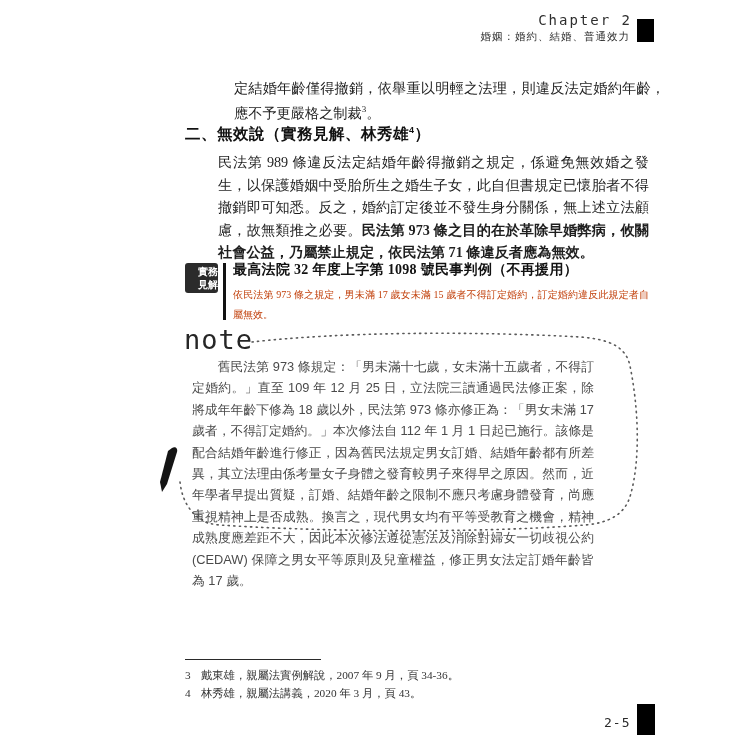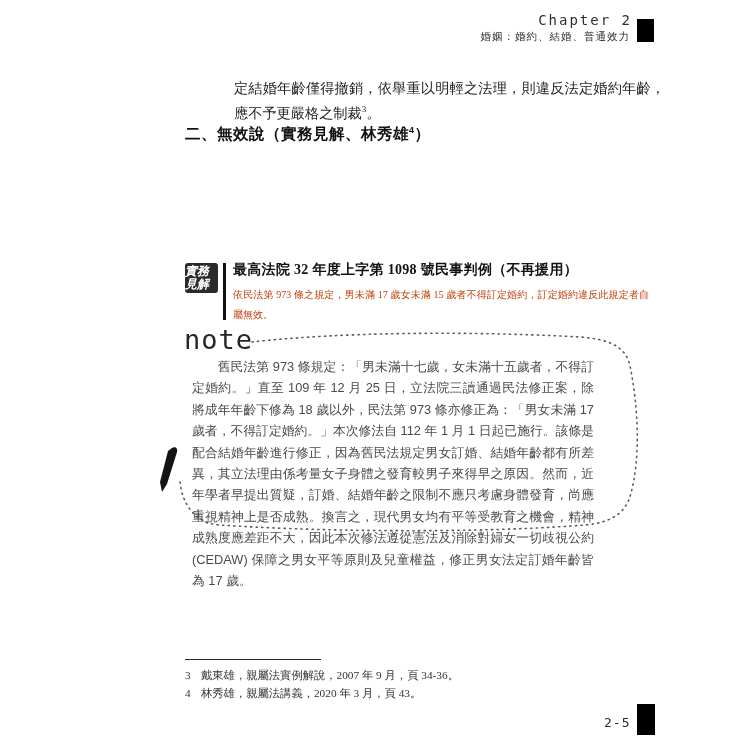--- a/index.html
+++ b/index.html
@@ -25,21 +25,21 @@
 
   
   .para { position: absolute; left: 218px; top: 151px; width: 431px; font-size: 14.2px;
           line-height: 22.6px; text-align: justify; color: #1f1f1f; }
   .para .bold { font-weight: bold; }
 
   
   .practice { position: absolute; left: 185px; top: 261px; width: 464px; }
   .badge { position: absolute; left: 0; top: 2px; width: 33px; height: 30px; background: #2b2b2b;
            border-radius: 3px; color: #fff; font-family: "Liberation Sans", sans-serif;
-           font-size: 12px; line-height: 13px; text-align: left; padding-top: 2px; font-weight: bold; font-style: italic; }
+           font-size: 10px; line-height: 13px; text-align: right; padding-top: 2px; font-weight: bold; }
   .vbar { position: absolute; left: 38px; top: 2px; width: 3px; height: 57px; background: #111; }
   .practice-content { position: absolute; left: 48px; top: 0; width: 416px; }
   .practice-title { font-weight: bold; font-size: 14px; color: #111; letter-spacing: 0.3px; }
   .practice-body { margin-top: 6px; font-size: 10px; color: #c2410c; line-height: 19.5px; text-align: justify; }
 
   
   .note-label { position: absolute; left: 184px; top: 324px; font-family: "DejaVu Sans Mono", monospace;
                 font-size: 27px; letter-spacing: 1px; color: #262626; }
   .note-body { position: absolute; left: 192px; top: 356px; width: 402px; font-family: "Liberation Sans", sans-serif;
                font-size: 12.8px; color: #4a4a4a; line-height: 21.4px; text-align: justify; text-indent: 2em; }
@@ -65,20 +65,21 @@
 <div class="page">
 
   <div class="chapter">Chapter 2</div>
   <div class="subtitle">婚姻：婚約、結婚、普通效力</div>
   <div class="sq-top"></div>
 
   <p class="intro"><span>定結婚年齡僅得撤銷，依舉重以明輕之法理，則違反法定婚約年齡，應不予更嚴格之制裁</span><sup>3</sup><span>。</span></p>
 
   <h2 class="heading"><span>二、無效說（實務見解、林秀雄</span><sup>4</sup><span>）</span></h2>
 
+  <p class="para"><span>民法第 989 條違反法定結婚年齡得撤銷之規定，係避免無效婚之發生，以保護婚姻中受胎所生之婚生子女，此自但書規定已懷胎者不得撤銷即可知悉。反之，婚約訂定後並不發生身分關係，無上述立法顧慮，故無類推之必要。</span><span class="bold">民法第 973 條之目的在於革除早婚弊病，攸關社會公益，乃屬禁止規定，依民法第 71 條違反者應為無效。</span></p>
 
   <div class="practice">
     <div class="badge">
       <div>實務</div>
       <div>見解</div>
     </div>
     <div class="vbar"></div>
     <div class="practice-content">
       <div class="practice-title">最高法院 32 年度上字第 1098 號民事判例（不再援用）</div>
       <div class="practice-body">依民法第 973 條之規定，男未滿 17 歲女未滿 15 歲者不得訂定婚約，訂定婚約違反此規定者自屬無效。</div>

